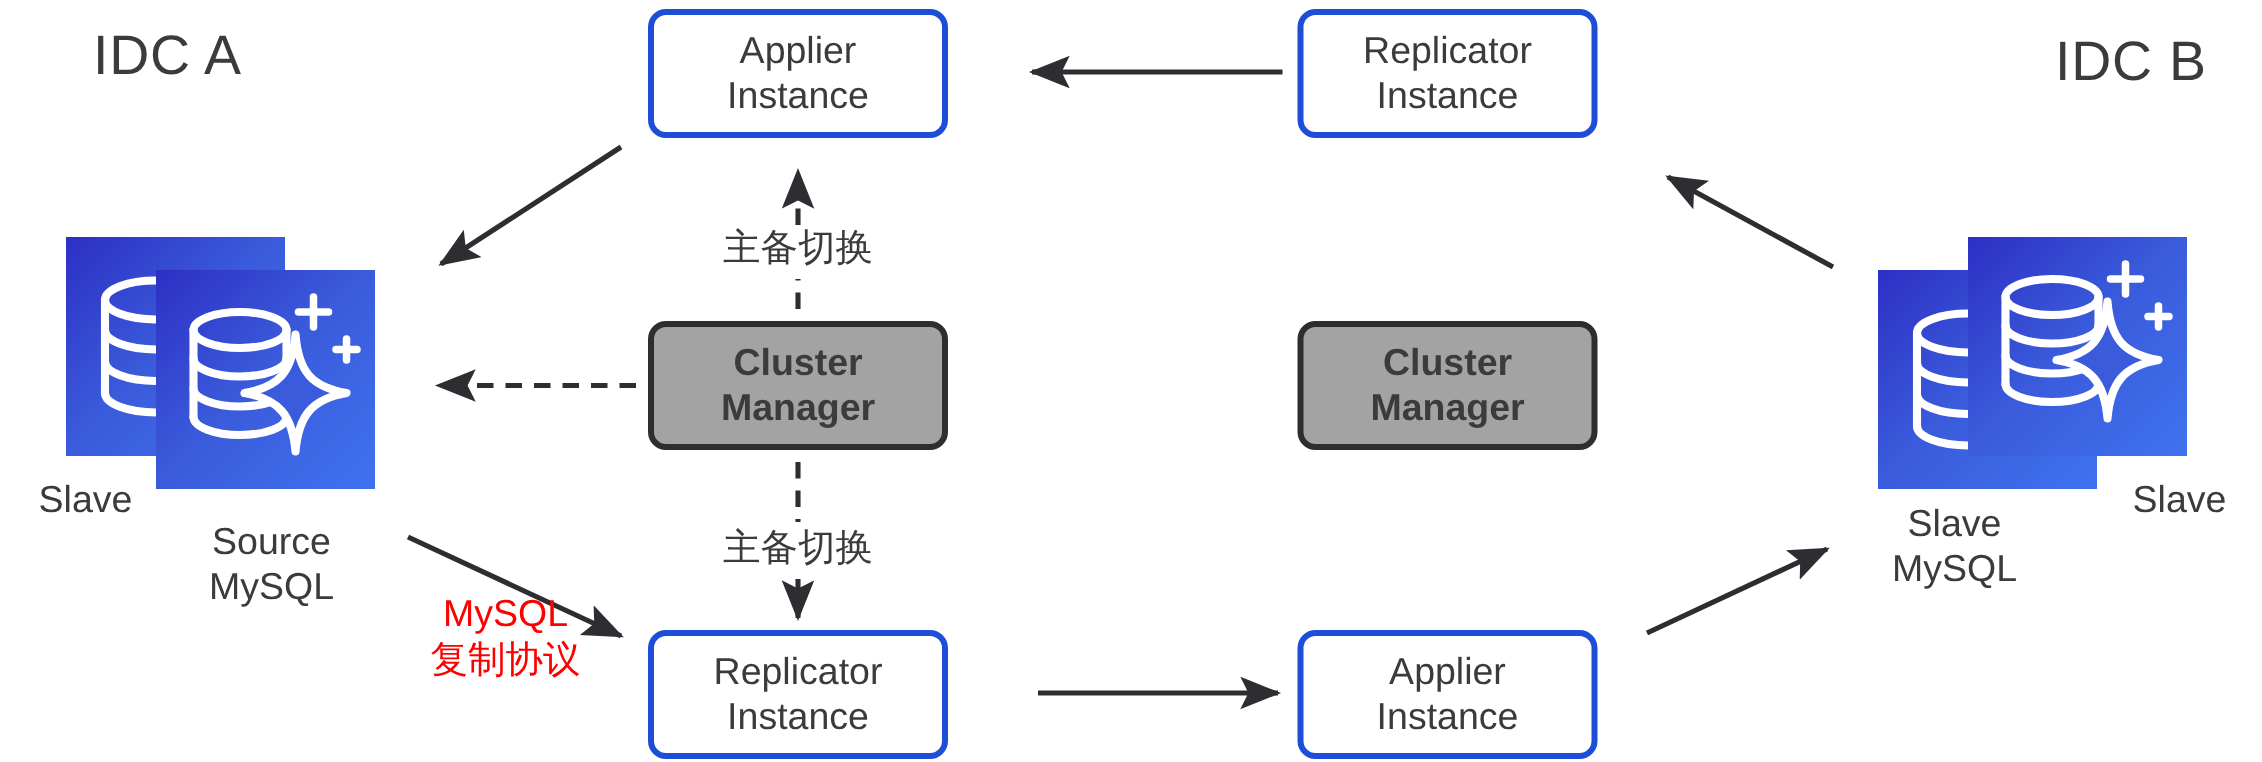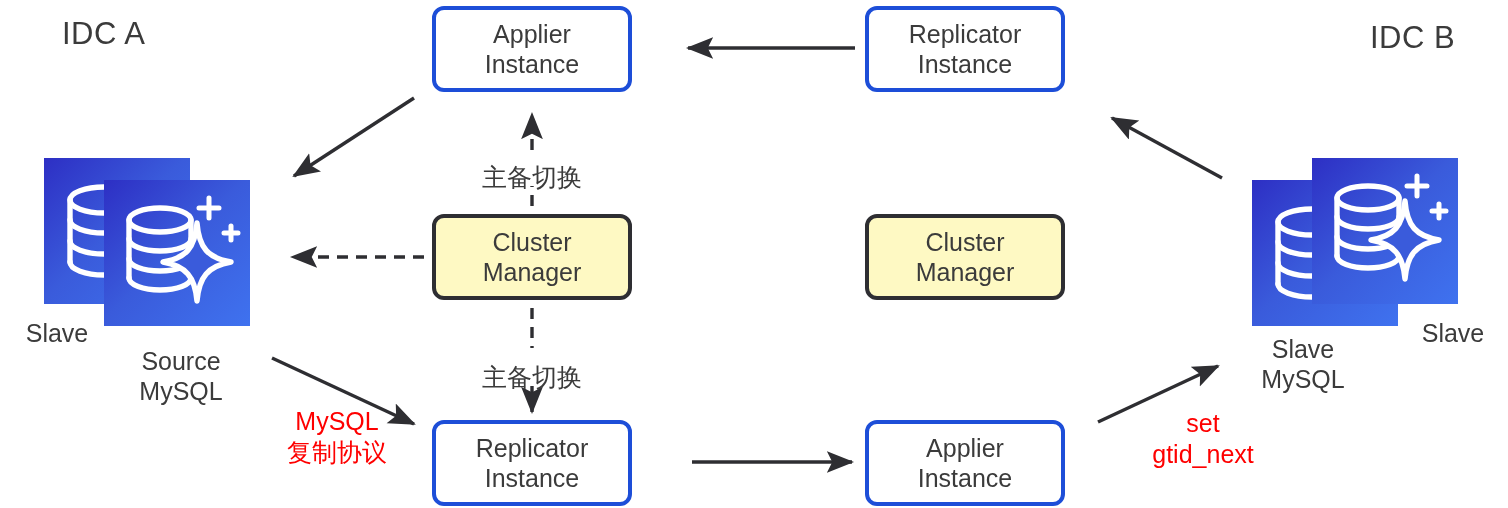--- a/index.html
+++ b/index.html
@@ -20,21 +20,21 @@
     left: 0;
     top: 0;
     width: 1508px;
     height: 508px;
     pointer-events: none;
   }
 
   
   .idc-label {
     position: absolute;
-    font-size: 31px;
+    font-size: 37px;
     color: #3b3b3b;
     letter-spacing: 0.5px;
     white-space: nowrap;
   }
   #idc-a { left: 62px;  top: 16px; }
   #idc-b { left: 1370px; top: 20px; }
 
   
   .node-box {
     position: absolute;
@@ -46,22 +46,23 @@
     flex-direction: column;
     align-items: center;
     justify-content: center;
     line-height: 1.22;
     font-size: 25px;
     color: #3b3b3b;
     text-align: center;
     white-space: pre-line;
   }
   .node-box.cm {
-    background: #fef9c3;
+    background: #a3a3a3;
     border-color: #2e2e32;
+    font-weight: bold;
   }
 
   #box-applier-top    { left: 432px;  top: 6px;   width: 200px; height: 86px; }
   #box-replicator-top { left: 865px;  top: 6px;   width: 200px; height: 86px; }
   #box-cm-left        { left: 432px;  top: 214px; width: 200px; height: 86px; }
   #box-cm-right       { left: 865px;  top: 214px; width: 200px; height: 86px; }
   #box-replicator-bot { left: 432px;  top: 420px; width: 200px; height: 86px; }
   #box-applier-bot    { left: 865px;  top: 420px; width: 200px; height: 86px; }
 
   
@@ -100,21 +101,20 @@
   #cap-slave-right  { left: 146px; top: 160px; width: 110px; }
 
   
   .anno {
     position: absolute;
     font-size: 25px;
     color: #3b3b3b;
     text-align: center;
     line-height: 1.22;
     white-space: pre-line;
-    margin-top: 12px;
   }
   .anno.red { color: #fe0000; }
 
   #anno-switch-top    { left: 452px; top: 150px; width: 160px; }
   #anno-switch-bottom { left: 452px; top: 350px; width: 160px; }
   #anno-mysql-proto   { left: 252px; top: 394px; width: 170px; }
   #anno-set-gtid      { left: 1118px; top: 396px; width: 170px; }
 </style>
 </head>
 <body>
@@ -273,16 +273,14 @@
     <div class="db-caption" id="cap-slave-right">Slave</div>
   </div>
 
   <div class="anno" id="anno-switch-top">主备切换</div>
 
   <div class="anno" id="anno-switch-bottom">主备切换</div>
 
   <div class="anno red" id="anno-mysql-proto">MySQL
 复制协议</div>
 
-  <div class="anno red" id="anno-set-gtid">set
-gtid_next</div>
 
 </div>
 
 </body></html>

